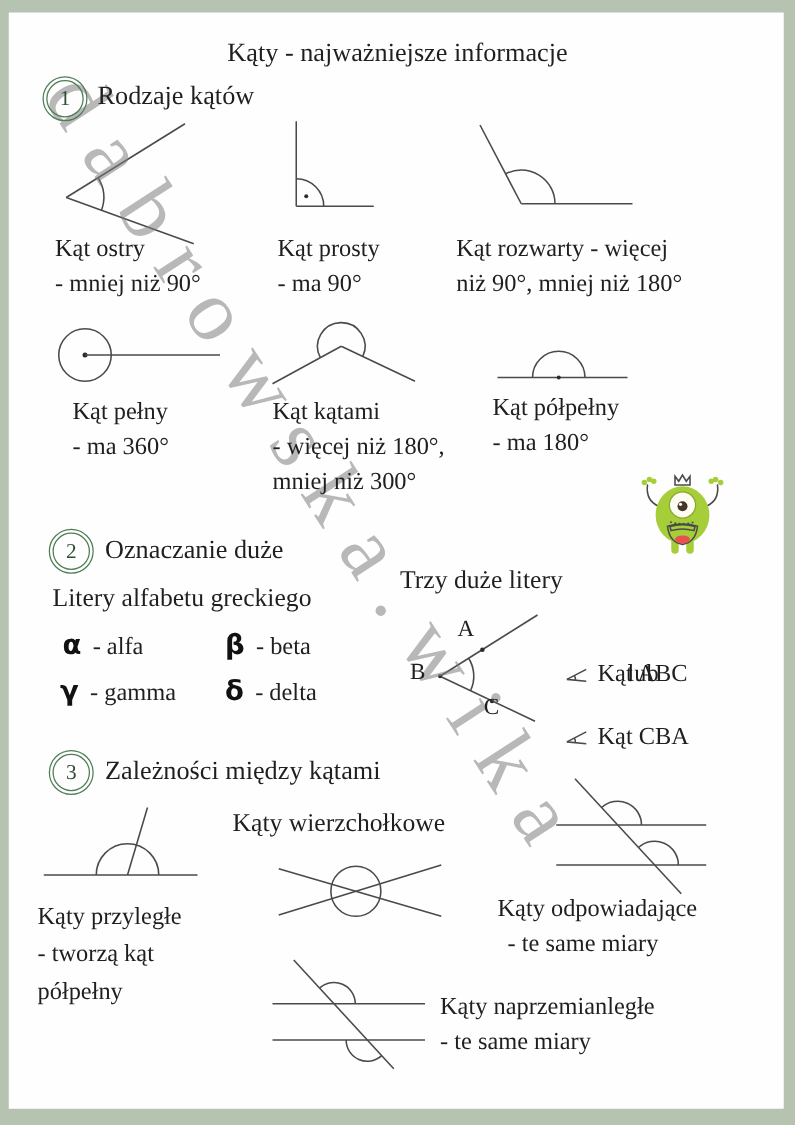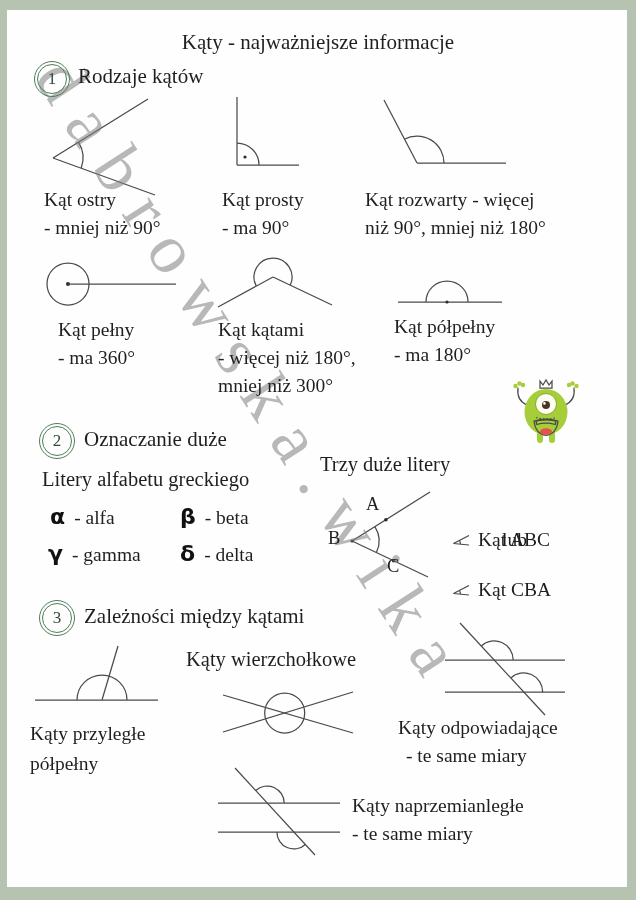--- a/index.html
+++ b/index.html
@@ -203,20 +203,21 @@
 
   <div class="badge" style="left:39px;top:600px;">
     <span>3</span>
   </div>
   <div class="txt sec-title" style="left:84px;top:604px;text-align:right;">Zależności między kątami</div>
 
   <div class="txt" style="left:186px;top:648px;font-size:20.5px;">Kąty wierzchołkowe</div>
 
   <div class="txt lbl3" style="left:30px;top:719px;">
     <div>Kąty przyległe</div>
+    <div>- tworzą kąt</div>
     <div>półpełny</div>
   </div>
 
   <div class="txt lbl" style="left:398px;top:714px;">
     <div>Kąty odpowiadające</div>
     <div style="margin-left:8px;">- te same miary</div>
   </div>
 
   <div class="txt lbl" style="left:352px;top:792px;">
     <div>Kąty naprzemianległe</div>

